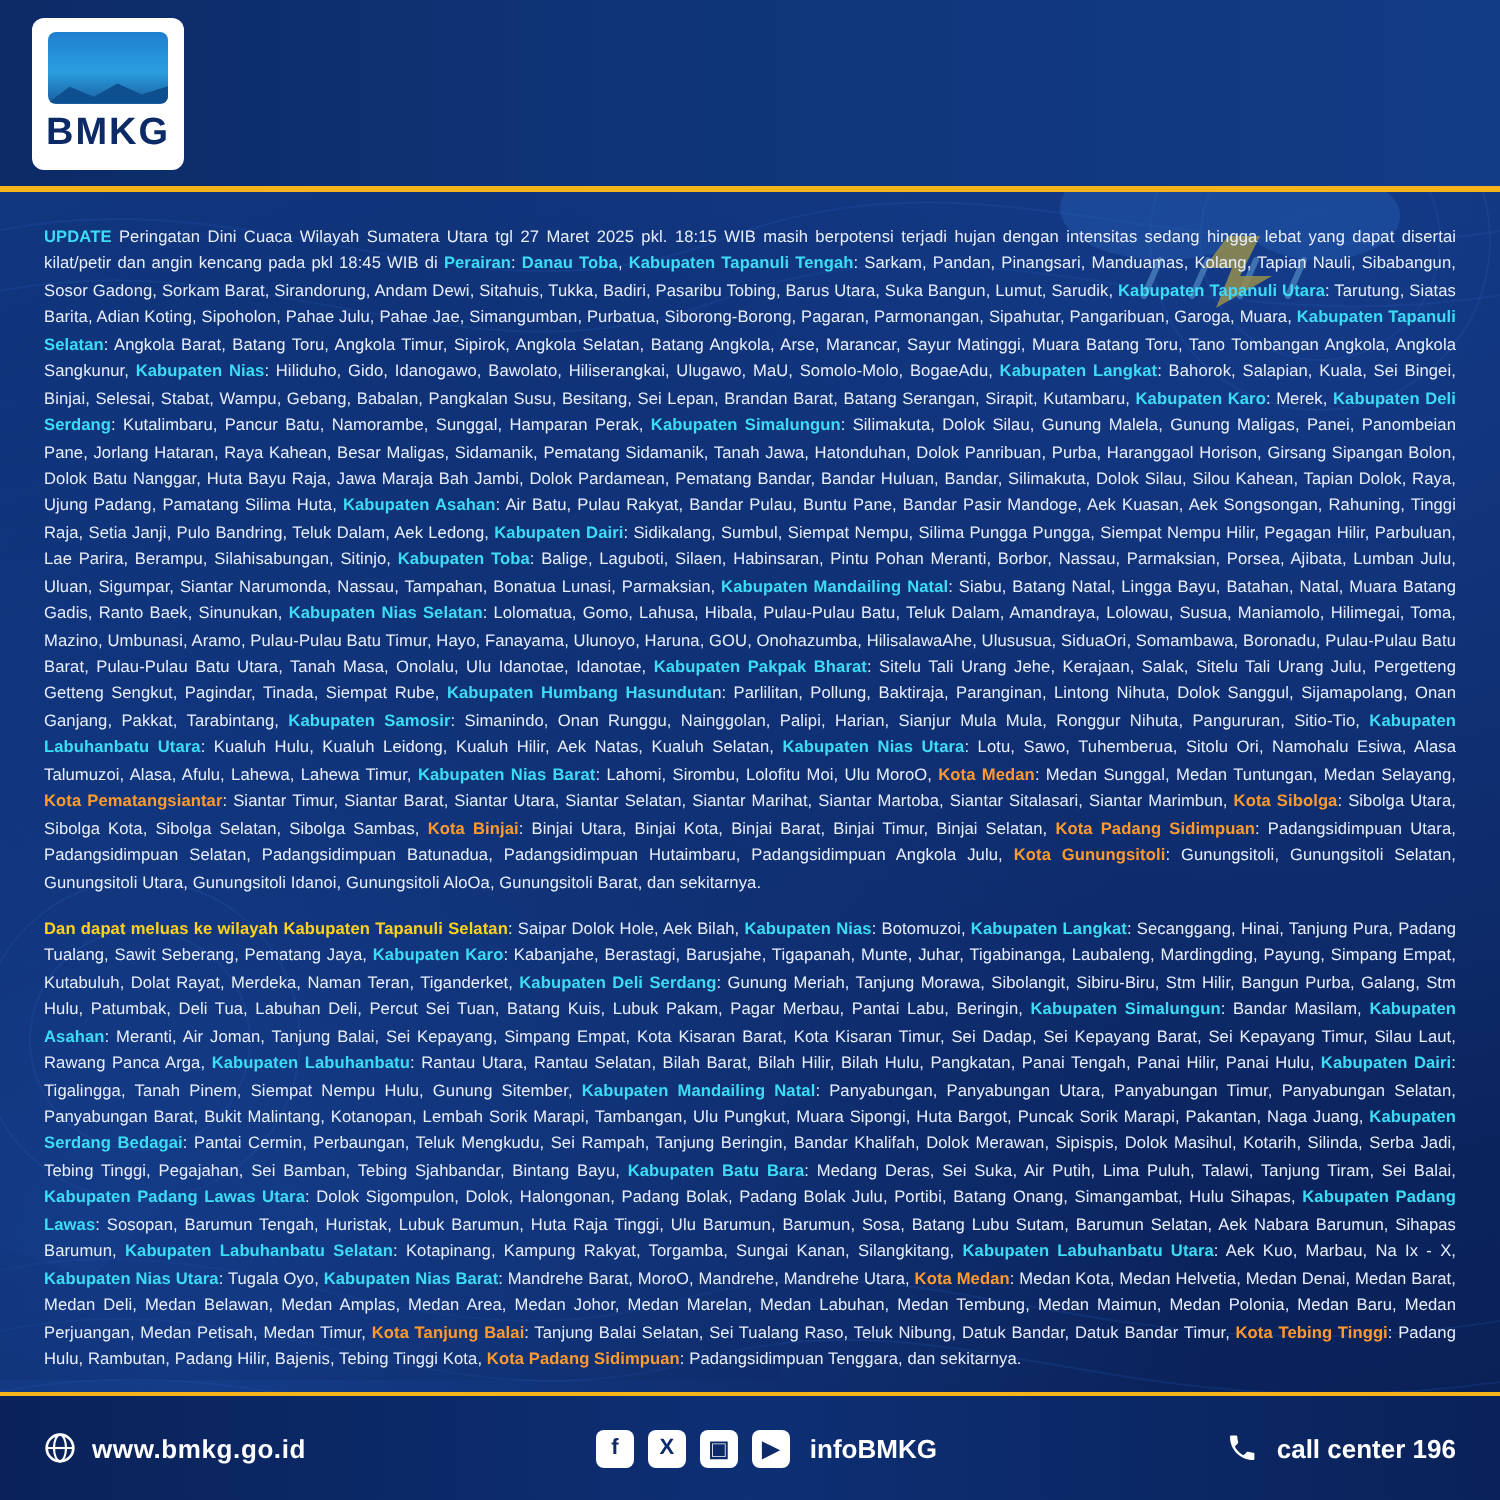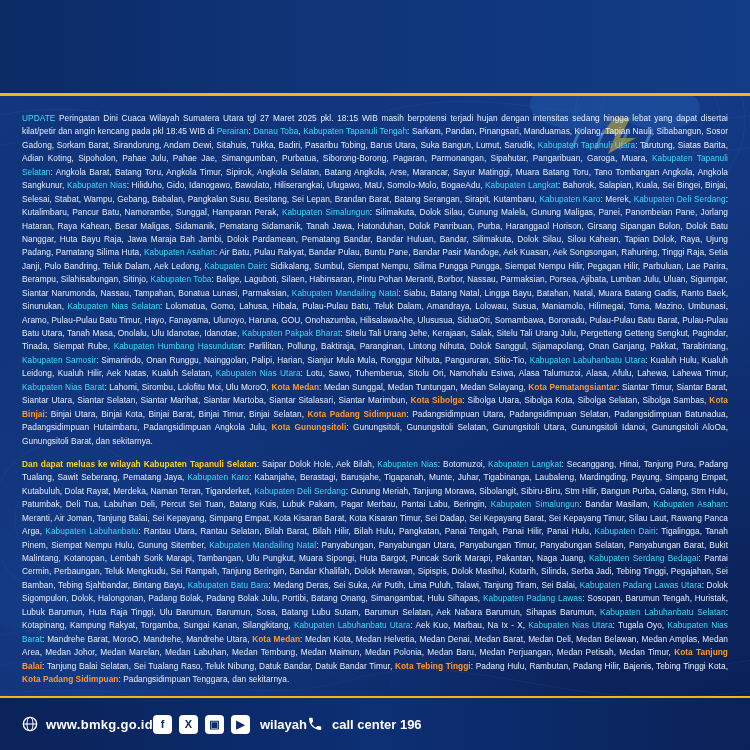--- a/index.html
+++ b/index.html
@@ -70,29 +70,29 @@
     overflow:hidden;
   }
   .para {
     color:#e8eefc;
     font-size:8.3px;
     line-height:1.62;
     text-align:justify;
     margin:0 0 10px 0;
     letter-spacing:.05px;
   }
-  .hl-cyan { color:#3ddcf5; font-weight:normal; }
+  .hl-cyan { color:#3ddcf5; font-weight:bold; }
   .hl-yellow { color:#ffd21e; font-weight:bold; }
   .hl-orange { color:#ff9a2e; font-weight:bold;margin-top:12px; }
   
   .footer {
     position:absolute; bottom:0; left:0; right:0; height:54px;
     background:linear-gradient(90deg,#0a2259 0%, #0d2f74 50%, #0a2259 100%);
     border-top:2px solid #f4b41a;
-    display:flex; align-items:center; 
+    display:flex; align-items:center; justify-content:space-between;
     padding:0 22px; z-index:4;
   }
   .foot-left { display:flex; align-items:center; gap:8px; }
   .globe-icon { width:16px; height:16px; }
   .foot-url { color:#ffffff; font-size:13px; font-weight:bold; letter-spacing:.3px; }
   .foot-center { display:flex; align-items:center; gap:7px; }
   .sm-icon {
     width:19px; height:19px; border-radius:4px; background:#ffffff;
     display:flex; align-items:center; justify-content:center;
     color:#0d2b6b; font-size:11px; font-weight:bold;
@@ -133,20 +133,24 @@
       <line x1="78" y1="96" x2="70" y2="114"></line>
       <line x1="102" y1="96" x2="94" y2="114"></line>
       <line x1="126" y1="96" x2="118" y2="114"></line>
       <line x1="150" y1="96" x2="142" y2="114"></line>
     </g>
     <polygon points="112,84 128,84 118,104 134,104 106,120 114,100 100,100" fill="#ffd21e" opacity="0.85"></polygon>
   </svg>
 </div>
 
 <div class="header">
+  <div class="logo">
+    <div class="logo-badge"></div>
+    <div class="logo-text">BMKG</div>
+  </div>
   <div class="header-titles">
   </div>
 </div>
 
 <div class="content">
   <p class="para"><span class="hl-cyan">UPDATE</span> Peringatan Dini Cuaca Wilayah Sumatera Utara tgl 27 Maret 2025 pkl. 18:15 WIB masih berpotensi terjadi hujan dengan intensitas sedang hingga lebat yang dapat disertai kilat/petir dan angin kencang pada pkl 18:45 WIB di <span class="hl-cyan">Perairan</span>: <span class="hl-cyan">Danau Toba</span>, <span class="hl-cyan">Kabupaten Tapanuli Tengah</span>: Sarkam, Pandan, Pinangsari, Manduamas, Kolang, Tapian Nauli, Sibabangun, Sosor Gadong, Sorkam Barat, Sirandorung, Andam Dewi, Sitahuis, Tukka, Badiri, Pasaribu Tobing, Barus Utara, Suka Bangun, Lumut, Sarudik, <span class="hl-cyan">Kabupaten Tapanuli Utara</span>: Tarutung, Siatas Barita, Adian Koting, Sipoholon, Pahae Julu, Pahae Jae, Simangumban, Purbatua, Siborong-Borong, Pagaran, Parmonangan, Sipahutar, Pangaribuan, Garoga, Muara, <span class="hl-cyan">Kabupaten Tapanuli Selatan</span>: Angkola Barat, Batang Toru, Angkola Timur, Sipirok, Angkola Selatan, Batang Angkola, Arse, Marancar, Sayur Matinggi, Muara Batang Toru, Tano Tombangan Angkola, Angkola Sangkunur, <span class="hl-cyan">Kabupaten Nias</span>: Hiliduho, Gido, Idanogawo, Bawolato, Hiliserangkai, Ulugawo, MaU, Somolo-Molo, BogaeAdu, <span class="hl-cyan">Kabupaten Langkat</span>: Bahorok, Salapian, Kuala, Sei Bingei, Binjai, Selesai, Stabat, Wampu, Gebang, Babalan, Pangkalan Susu, Besitang, Sei Lepan, Brandan Barat, Batang Serangan, Sirapit, Kutambaru, <span class="hl-cyan">Kabupaten Karo</span>: Merek, <span class="hl-cyan">Kabupaten Deli Serdang</span>: Kutalimbaru, Pancur Batu, Namorambe, Sunggal, Hamparan Perak, <span class="hl-cyan">Kabupaten Simalungun</span>: Silimakuta, Dolok Silau, Gunung Malela, Gunung Maligas, Panei, Panombeian Pane, Jorlang Hataran, Raya Kahean, Besar Maligas, Sidamanik, Pematang Sidamanik, Tanah Jawa, Hatonduhan, Dolok Panribuan, Purba, Haranggaol Horison, Girsang Sipangan Bolon, Dolok Batu Nanggar, Huta Bayu Raja, Jawa Maraja Bah Jambi, Dolok Pardamean, Pematang Bandar, Bandar Huluan, Bandar, Silimakuta, Dolok Silau, Silou Kahean, Tapian Dolok, Raya, Ujung Padang, Pamatang Silima Huta, <span class="hl-cyan">Kabupaten Asahan</span>: Air Batu, Pulau Rakyat, Bandar Pulau, Buntu Pane, Bandar Pasir Mandoge, Aek Kuasan, Aek Songsongan, Rahuning, Tinggi Raja, Setia Janji, Pulo Bandring, Teluk Dalam, Aek Ledong, <span class="hl-cyan">Kabupaten Dairi</span>: Sidikalang, Sumbul, Siempat Nempu, Silima Pungga Pungga, Siempat Nempu Hilir, Pegagan Hilir, Parbuluan, Lae Parira, Berampu, Silahisabungan, Sitinjo, <span class="hl-cyan">Kabupaten Toba</span>: Balige, Laguboti, Silaen, Habinsaran, Pintu Pohan Meranti, Borbor, Nassau, Parmaksian, Porsea, Ajibata, Lumban Julu, Uluan, Sigumpar, Siantar Narumonda, Nassau, Tampahan, Bonatua Lunasi, Parmaksian, <span class="hl-cyan">Kabupaten Mandailing Natal</span>: Siabu, Batang Natal, Lingga Bayu, Batahan, Natal, Muara Batang Gadis, Ranto Baek, Sinunukan, <span class="hl-cyan">Kabupaten Nias Selatan</span>: Lolomatua, Gomo, Lahusa, Hibala, Pulau-Pulau Batu, Teluk Dalam, Amandraya, Lolowau, Susua, Maniamolo, Hilimegai, Toma, Mazino, Umbunasi, Aramo, Pulau-Pulau Batu Timur, Hayo, Fanayama, Ulunoyo, Haruna, GOU, Onohazumba, HilisalawaAhe, Ulususua, SiduaOri, Somambawa, Boronadu, Pulau-Pulau Batu Barat, Pulau-Pulau Batu Utara, Tanah Masa, Onolalu, Ulu Idanotae, Idanotae, <span class="hl-cyan">Kabupaten Pakpak Bharat</span>: Sitelu Tali Urang Jehe, Kerajaan, Salak, Sitelu Tali Urang Julu, Pergetteng Getteng Sengkut, Pagindar, Tinada, Siempat Rube, <span class="hl-cyan">Kabupaten Humbang Hasunduta</span>n: Parlilitan, Pollung, Baktiraja, Paranginan, Lintong Nihuta, Dolok Sanggul, Sijamapolang, Onan Ganjang, Pakkat, Tarabintang, <span class="hl-cyan">Kabupaten Samosir</span>: Simanindo, Onan Runggu, Nainggolan, Palipi, Harian, Sianjur Mula Mula, Ronggur Nihuta, Pangururan, Sitio-Tio, <span class="hl-cyan">Kabupaten Labuhanbatu Utara</span>: Kualuh Hulu, Kualuh Leidong, Kualuh Hilir, Aek Natas, Kualuh Selatan, <span class="hl-cyan">Kabupaten Nias Utara</span>: Lotu, Sawo, Tuhemberua, Sitolu Ori, Namohalu Esiwa, Alasa Talumuzoi, Alasa, Afulu, Lahewa, Lahewa Timur, <span class="hl-cyan">Kabupaten Nias Barat</span>: Lahomi, Sirombu, Lolofitu Moi, Ulu MoroO, <span class="hl-orange">Kota Medan</span>: Medan Sunggal, Medan Tuntungan, Medan Selayang, <span class="hl-orange">Kota Pematangsiantar</span>: Siantar Timur, Siantar Barat, Siantar Utara, Siantar Selatan, Siantar Marihat, Siantar Martoba, Siantar Sitalasari, Siantar Marimbun, <span class="hl-orange">Kota Sibolga</span>: Sibolga Utara, Sibolga Kota, Sibolga Selatan, Sibolga Sambas, <span class="hl-orange">Kota Binjai</span>: Binjai Utara, Binjai Kota, Binjai Barat, Binjai Timur, Binjai Selatan, <span class="hl-orange">Kota Padang Sidimpuan</span>: Padangsidimpuan Utara, Padangsidimpuan Selatan, Padangsidimpuan Batunadua, Padangsidimpuan Hutaimbaru, Padangsidimpuan Angkola Julu, <span class="hl-orange">Kota Gunungsitoli</span>: Gunungsitoli, Gunungsitoli Selatan, Gunungsitoli Utara, Gunungsitoli Idanoi, Gunungsitoli AloOa, Gunungsitoli Barat, dan sekitarnya.</p>
   <p class="para"><span class="hl-yellow">Dan dapat meluas ke wilayah </span><span class="hl-yellow">Kabupaten Tapanuli Selatan</span>: Saipar Dolok Hole, Aek Bilah, <span class="hl-cyan">Kabupaten Nias</span>: Botomuzoi, <span class="hl-cyan">Kabupaten Langkat</span>: Secanggang, Hinai, Tanjung Pura, Padang Tualang, Sawit Seberang, Pematang Jaya, <span class="hl-cyan">Kabupaten Karo</span>: Kabanjahe, Berastagi, Barusjahe, Tigapanah, Munte, Juhar, Tigabinanga, Laubaleng, Mardingding, Payung, Simpang Empat, Kutabuluh, Dolat Rayat, Merdeka, Naman Teran, Tiganderket, <span class="hl-cyan">Kabupaten Deli Serdang</span>: Gunung Meriah, Tanjung Morawa, Sibolangit, Sibiru-Biru, Stm Hilir, Bangun Purba, Galang, Stm Hulu, Patumbak, Deli Tua, Labuhan Deli, Percut Sei Tuan, Batang Kuis, Lubuk Pakam, Pagar Merbau, Pantai Labu, Beringin, <span class="hl-cyan">Kabupaten Simalungun</span>: Bandar Masilam, <span class="hl-cyan">Kabupaten Asahan</span>: Meranti, Air Joman, Tanjung Balai, Sei Kepayang, Simpang Empat, Kota Kisaran Barat, Kota Kisaran Timur, Sei Dadap, Sei Kepayang Barat, Sei Kepayang Timur, Silau Laut, Rawang Panca Arga, <span class="hl-cyan">Kabupaten Labuhanbatu</span>: Rantau Utara, Rantau Selatan, Bilah Barat, Bilah Hilir, Bilah Hulu, Pangkatan, Panai Tengah, Panai Hilir, Panai Hulu, <span class="hl-cyan">Kabupaten Dairi</span>: Tigalingga, Tanah Pinem, Siempat Nempu Hulu, Gunung Sitember, <span class="hl-cyan">Kabupaten Mandailing Natal</span>: Panyabungan, Panyabungan Utara, Panyabungan Timur, Panyabungan Selatan, Panyabungan Barat, Bukit Malintang, Kotanopan, Lembah Sorik Marapi, Tambangan, Ulu Pungkut, Muara Sipongi, Huta Bargot, Puncak Sorik Marapi, Pakantan, Naga Juang, <span class="hl-cyan">Kabupaten Serdang Bedagai</span>: Pantai Cermin, Perbaungan, Teluk Mengkudu, Sei Rampah, Tanjung Beringin, Bandar Khalifah, Dolok Merawan, Sipispis, Dolok Masihul, Kotarih, Silinda, Serba Jadi, Tebing Tinggi, Pegajahan, Sei Bamban, Tebing Sjahbandar, Bintang Bayu, <span class="hl-cyan">Kabupaten Batu Bara</span>: Medang Deras, Sei Suka, Air Putih, Lima Puluh, Talawi, Tanjung Tiram, Sei Balai, <span class="hl-cyan">Kabupaten Padang Lawas Utara</span>: Dolok Sigompulon, Dolok, Halongonan, Padang Bolak, Padang Bolak Julu, Portibi, Batang Onang, Simangambat, Hulu Sihapas, <span class="hl-cyan">Kabupaten Padang Lawas</span>: Sosopan, Barumun Tengah, Huristak, Lubuk Barumun, Huta Raja Tinggi, Ulu Barumun, Barumun, Sosa, Batang Lubu Sutam, Barumun Selatan, Aek Nabara Barumun, Sihapas Barumun, <span class="hl-cyan">Kabupaten Labuhanbatu Selatan</span>: Kotapinang, Kampung Rakyat, Torgamba, Sungai Kanan, Silangkitang, <span class="hl-cyan">Kabupaten Labuhanbatu Utara</span>: Aek Kuo, Marbau, Na Ix - X, <span class="hl-cyan">Kabupaten Nias Utara</span>: Tugala Oyo, <span class="hl-cyan">Kabupaten Nias Barat</span>: Mandrehe Barat, MoroO, Mandrehe, Mandrehe Utara, <span class="hl-orange">Kota Medan</span>: Medan Kota, Medan Helvetia, Medan Denai, Medan Barat, Medan Deli, Medan Belawan, Medan Amplas, Medan Area, Medan Johor, Medan Marelan, Medan Labuhan, Medan Tembung, Medan Maimun, Medan Polonia, Medan Baru, Medan Perjuangan, Medan Petisah, Medan Timur, <span class="hl-orange">Kota Tanjung Balai</span>: Tanjung Balai Selatan, Sei Tualang Raso, Teluk Nibung, Datuk Bandar, Datuk Bandar Timur, <span class="hl-orange">Kota Tebing Tinggi</span>: Padang Hulu, Rambutan, Padang Hilir, Bajenis, Tebing Tinggi Kota, <span class="hl-orange">Kota Padang Sidimpuan</span>: Padangsidimpuan Tenggara, dan sekitarnya.</p>
 </div>
 
 <div class="footer">
@@ -157,21 +161,21 @@
       <line x1="2" y1="12" x2="22" y2="12" stroke="#ffffff" stroke-width="1.6"></line>
     </svg>
     <span class="foot-url">www.bmkg.go.id</span>
   </div>
 
   <div class="foot-center">
     <span class="sm-icon">f</span>
     <span class="sm-icon">X</span>
     <span class="sm-icon">▣</span>
     <span class="sm-icon">▶</span>
-    <span class="foot-handle">wilayah</span>
+    <span class="foot-handle">infoBMKG</span>
   </div>
 
   <div class="foot-right">
     <svg class="phone-icon" viewBox="0 0 24 24">
       <path d="M6.6 10.8c1.4 2.8 3.8 5.2 6.6 6.6l2.2-2.2c.3-.3.7-.4 1.1-.3 1.2.4 2.5.6 3.8.6.6 0 1 .4 1 1V20c0 .6-.4 1-1 1C10.8 21 3 13.2 3 3.7c0-.6.4-1 1-1h3.5c.6 0 1 .4 1 1 0 1.3.2 2.6.6 3.8.1.4 0 .8-.3 1.1l-2.2 2.2z" fill="#ffffff"></path>
     </svg>
     <span class="foot-call">call center 196</span>
   </div>
 </div>
 

